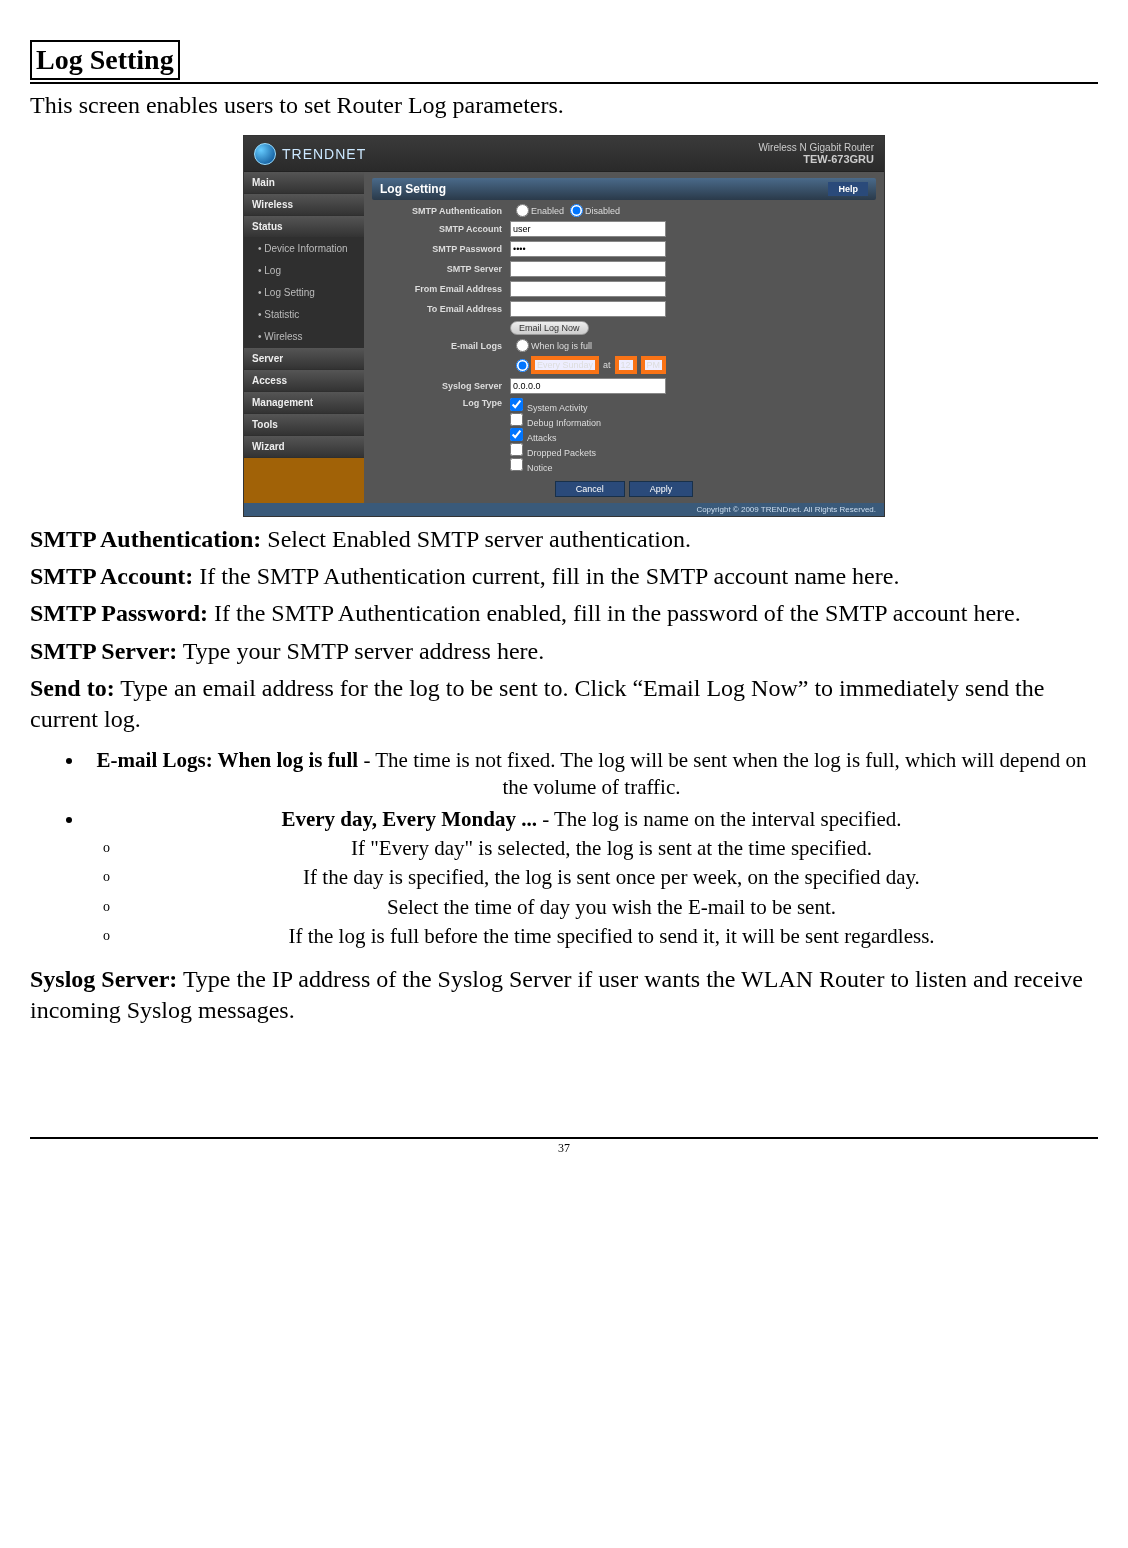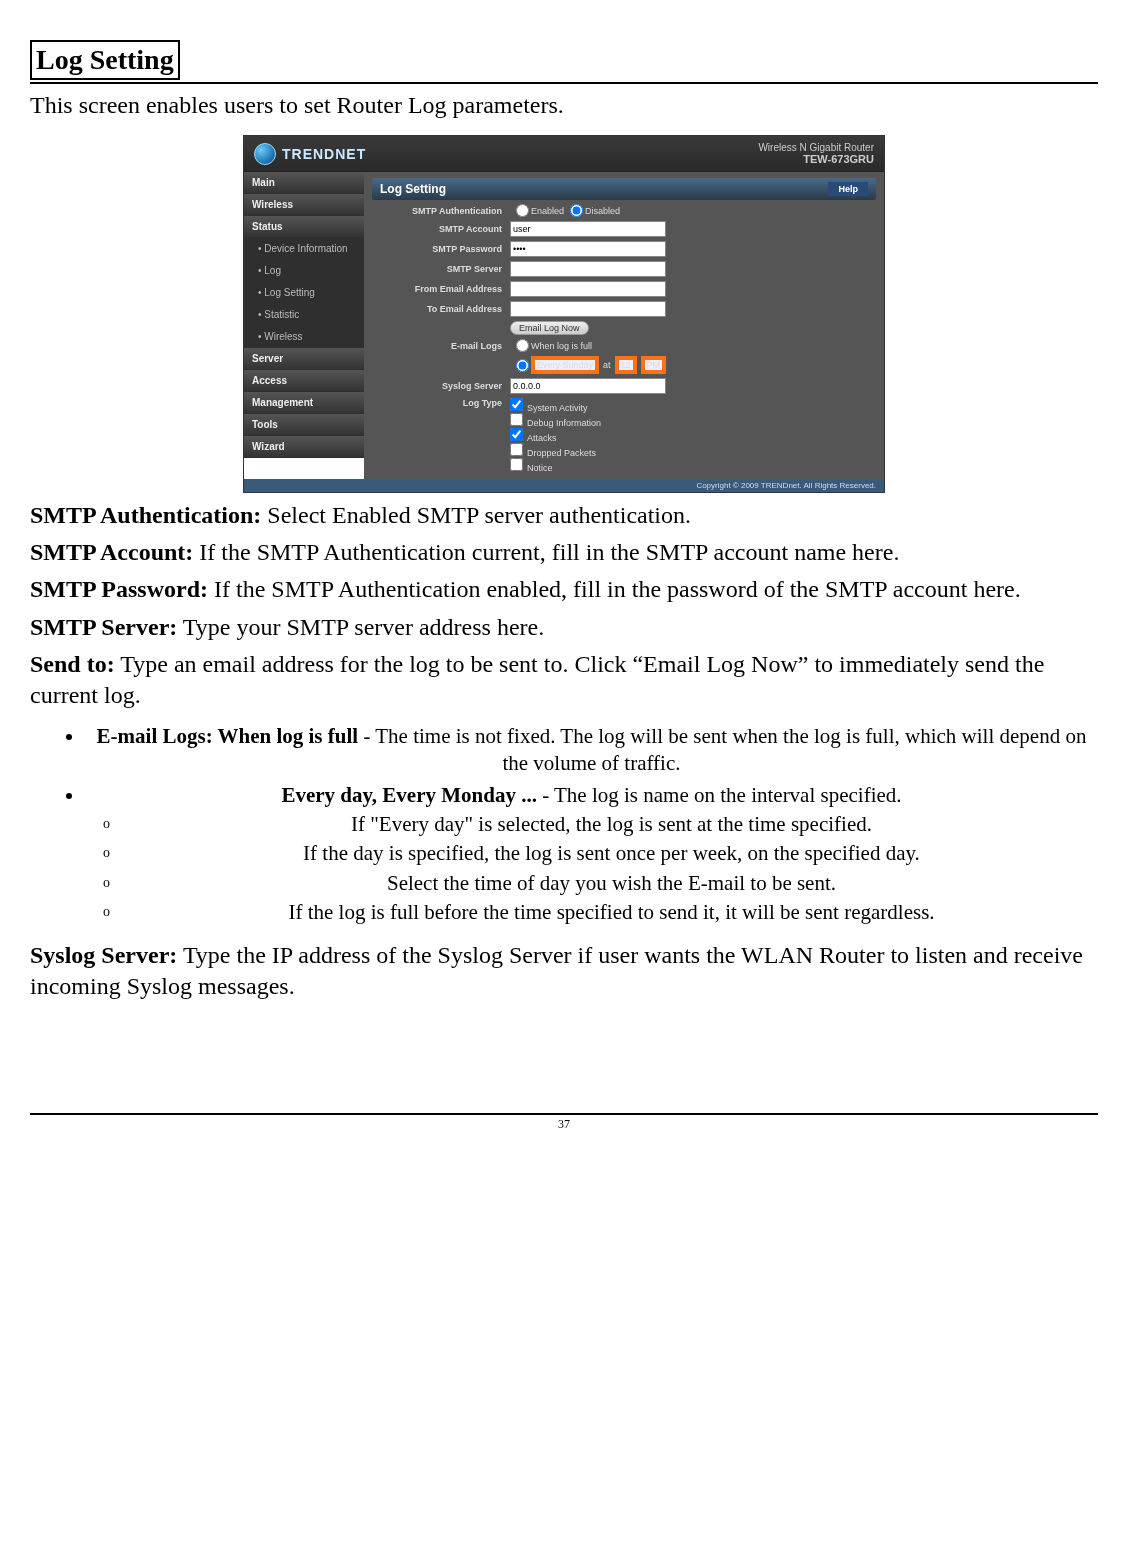--- a/index.html
+++ b/index.html
@@ -55,37 +55,37 @@
     align-items: center;
     gap: 6px;
   }
   .brand-circle {
     width: 20px; height: 20px; border-radius: 50%;
     background: radial-gradient(circle at 30% 30%, #6cf, #048);
     border:1px solid #9df;
   }
   .brand-text {
     color: #cce8ff;
-    font-weight: bold;
+    font-weight: normal;
     font-size: 14px;
     letter-spacing: 1px;
   }
   .model {
     text-align: right;
     font-size: 10px;
     color: #ccc;
   }
   .model .m2 { font-weight: bold; font-size: 11px; }
   .router-body {
     display: flex;
     min-height: 300px;
   }
   .side {
     width: 120px;
-    background: #ffffff;
+    background: #a16207;
   }
   .side .tab, .side .sub {
     padding: 5px 8px;
     border-bottom: 1px solid #2f2f2f;
     background: linear-gradient(#555,#333);
     color: #eee;
     font-weight: bold;
     font-size: 10px;
   }
   .side .sub {
@@ -311,20 +311,24 @@
         <div class="form-row" style="align-items:flex-start">
           <div class="lbl">Log Type</div>
           <div>
             <div><input type="checkbox" class="chk" checked="" style=""><span>System Activity</span></div>
             <div><input type="checkbox" class="chk" style=""><span>Debug Information</span></div>
             <div><input type="checkbox" class="chk" checked="" style=""><span>Attacks</span></div>
             <div><input type="checkbox" class="chk" style=""><span>Dropped Packets</span></div>
             <div><input type="checkbox" class="chk" style=""><span>Notice</span></div>
           </div>
         </div>
+        <div class="btnbar">
+          <div class="btn">Cancel</div>
+          <div class="btn">Apply</div>
+        </div>
       </div>
     </div>
     <div class="copyright">Copyright © 2009 TRENDnet. All Rights Reserved.</div>
   </div>
 </div>
 
 <div class="def"><b>SMTP Authentication:</b><span> Select Enabled SMTP server authentication.</span></div>
 <div class="def"><b>SMTP Account:</b><span> If the SMTP Authentication current, fill in the SMTP account name here.</span></div>
 <div class="def"><b>SMTP Password:</b><span> If the SMTP Authentication enabled, fill in the password of the SMTP account here.</span></div>
 <div class="def"><b>SMTP Server:</b><span> Type your SMTP server address here.</span></div>

